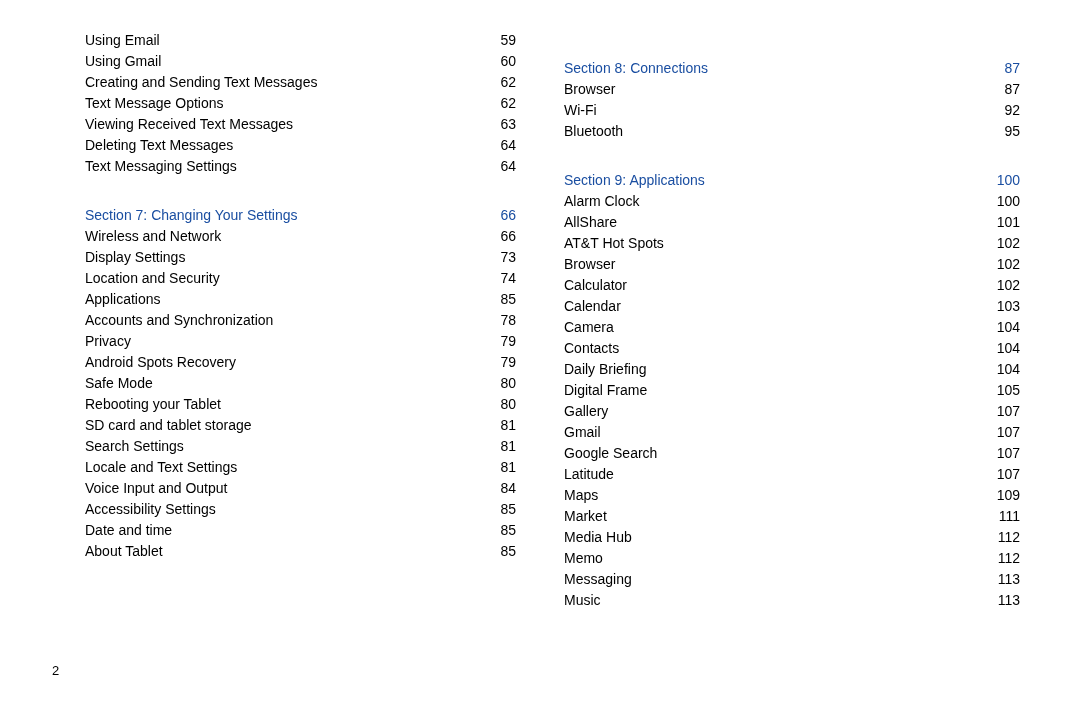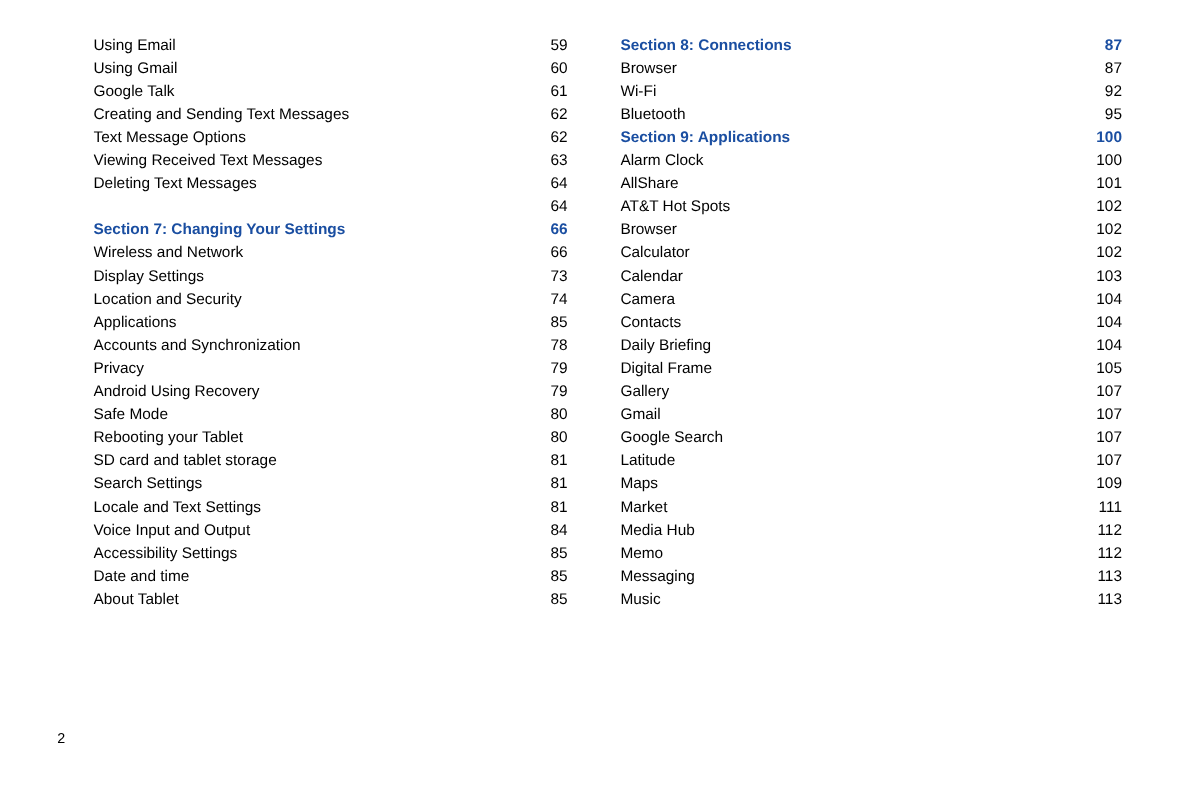--- a/index.html
+++ b/index.html
@@ -54,21 +54,22 @@
     position: absolute;
     left: 0;
     top: 0;
   }
   .pg {
     flex: 0 0 auto;
     text-align: right;
   }
   .section .label, .section .pg {
     color: #1a4ea1;
-    font-weight: bold;
+    font-weight: normal;
+    margin-top: 28px;
   }
   .section .leader::after {
     color: #1a4ea1;
     font-weight: bold;
     content: "...................................................................................................";
     letter-spacing: 0;
   }
   .page-num {
     position: absolute;
     left: 52px;
@@ -85,45 +86,41 @@
         <span class="label">Using Email</span>
         <span class="leader"></span>
         <span class="pg">59</span>
       </div>
       <div class="entry">
         <span class="label">Using Gmail</span>
         <span class="leader"></span>
         <span class="pg">60</span>
       </div>
       <div class="entry">
-        <span class="label">Google Talk</span>
-        <span class="leader"></span>
-        <span class="pg">61</span>
-      </div>
-      <div class="entry">
         <span class="label">Creating and Sending Text Messages</span>
         <span class="leader"></span>
         <span class="pg">62</span>
       </div>
       <div class="entry">
         <span class="label">Text Message Options</span>
         <span class="leader"></span>
         <span class="pg">62</span>
       </div>
       <div class="entry">
         <span class="label">Viewing Received Text Messages</span>
         <span class="leader"></span>
         <span class="pg">63</span>
       </div>
       <div class="entry">
         <span class="label">Deleting Text Messages</span>
         <span class="leader"></span>
         <span class="pg">64</span>
       </div>
       <div class="entry">
+        <span class="label">Text Messaging Settings</span>
         <span class="leader"></span>
         <span class="pg">64</span>
       </div>
       <div class="section">
         <span class="label">Section 7:  Changing Your Settings</span>
         <span class="leader"></span>
         <span class="pg">66</span>
       </div>
       <div class="entry">
         <span class="label">Wireless and Network</span>
@@ -149,21 +146,21 @@
         <span class="label">Accounts and Synchronization</span>
         <span class="leader"></span>
         <span class="pg">78</span>
       </div>
       <div class="entry">
         <span class="label">Privacy</span>
         <span class="leader"></span>
         <span class="pg">79</span>
       </div>
       <div class="entry">
-        <span class="label">Android Using Recovery</span>
+        <span class="label">Android Spots Recovery</span>
         <span class="leader"></span>
         <span class="pg">79</span>
       </div>
       <div class="entry">
         <span class="label">Safe Mode</span>
         <span class="leader"></span>
         <span class="pg">80</span>
       </div>
       <div class="entry">
         <span class="label">Rebooting your Tablet</span>

